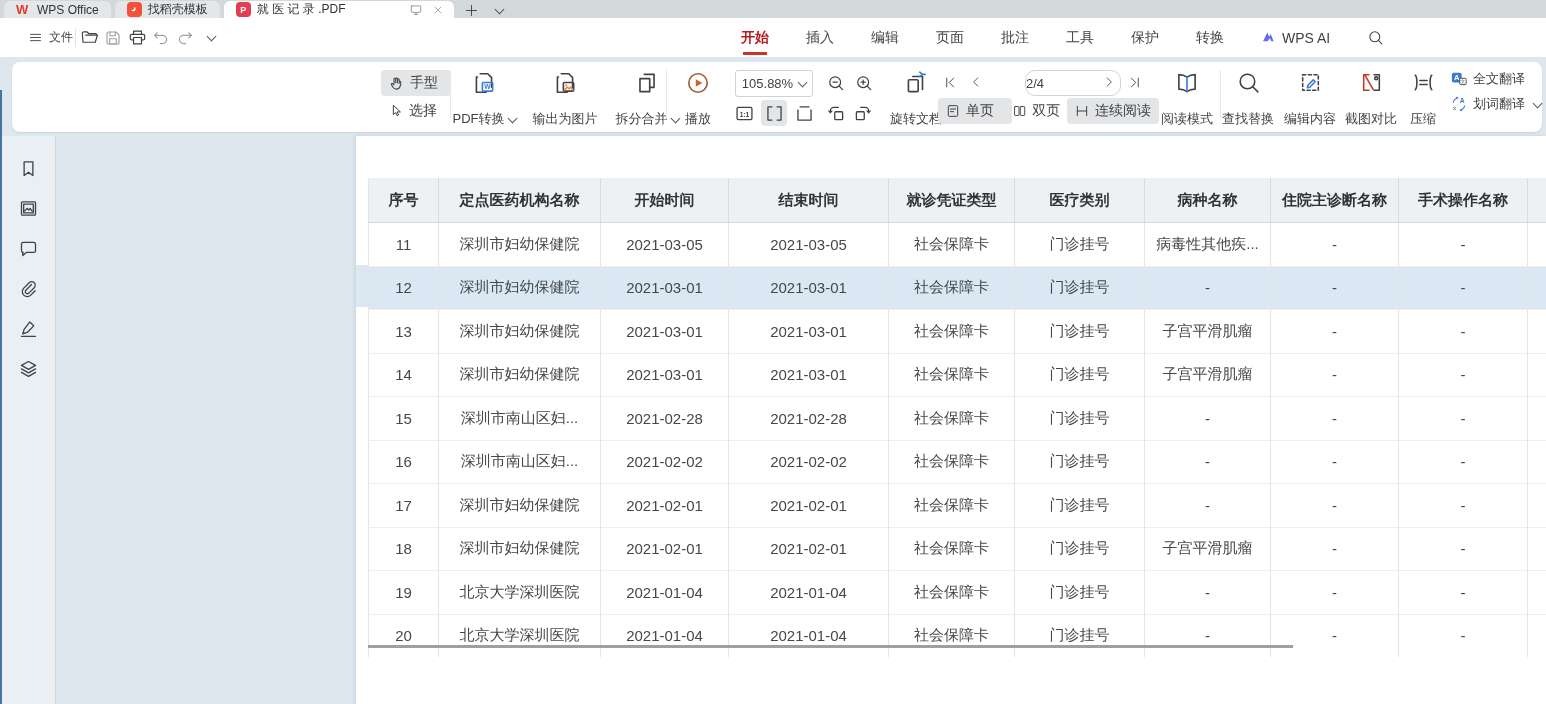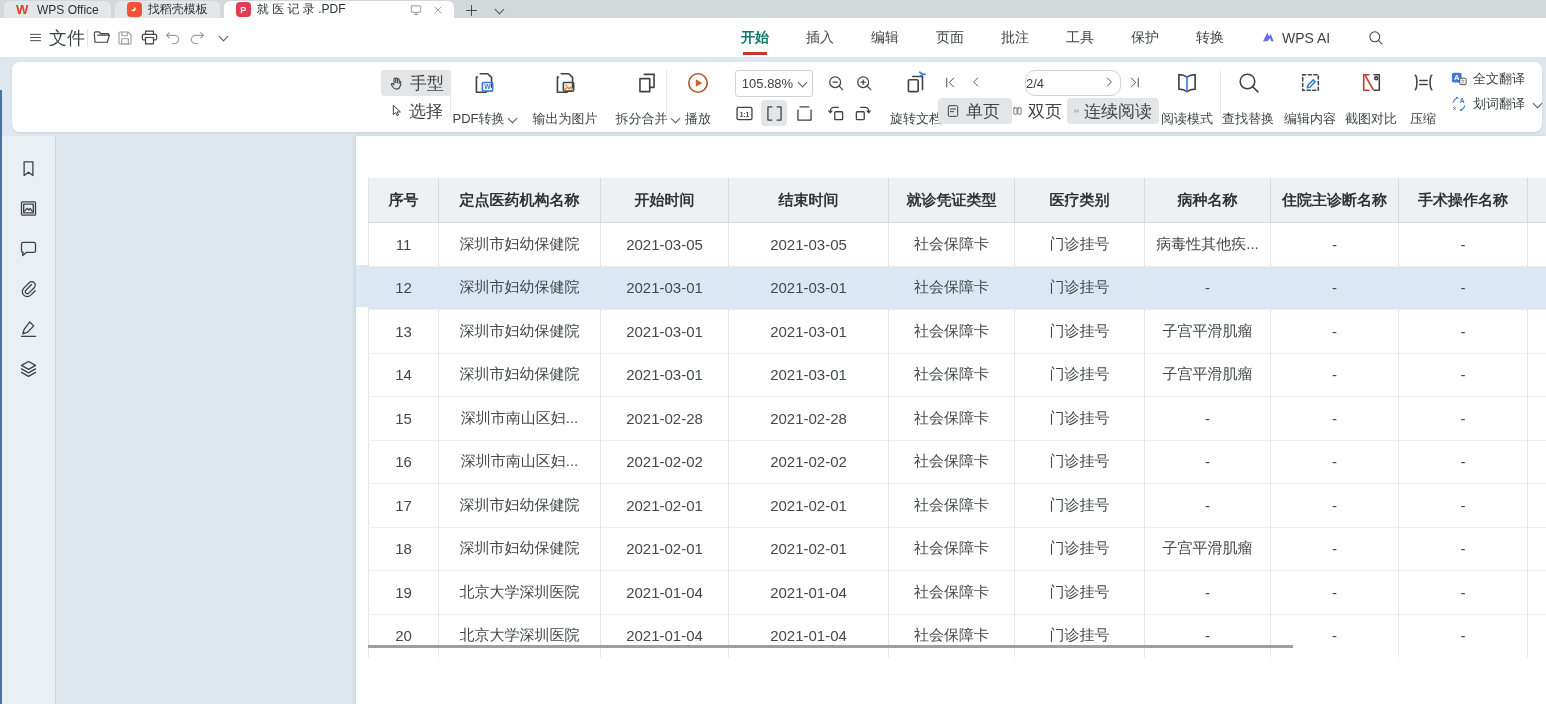--- a/index.html
+++ b/index.html
@@ -14,36 +14,36 @@
        background:#e4e7e9;margin-left:4px;font-size:12px;color:#2e3236;white-space:nowrap;}
   .tab.active{background:#ffffff;padding-right:8px;}
   .tab .tico{width:15px;height:15px;flex:0 0 auto;}
   .wpsw{color:#e03e2d;font-weight:bold;font-size:13px;line-height:15px;}
   .badge{width:15px;height:15px;border-radius:4px;display:flex;align-items:center;justify-content:center;
          color:#fff;font-weight:bold;font-size:9px;}
   .tab-extra{display:flex;align-items:center;gap:10px;margin-left:10px;}
   .tabbtn{width:16px;height:16px;display:flex;align-items:center;justify-content:center;}
   
   .menubar{position:absolute;left:0;top:18px;width:100%;height:39px;background:#ffffff;}
-  .menu-left{position:absolute;left:28px;top:0;height:100%;display:flex;align-items:center;gap:2px;font-size:18px;}
+  .menu-left{position:absolute;left:28px;top:0;height:100%;display:flex;align-items:center;gap:2px;font-size:12px;}
   .file-btn{display:flex;align-items:center;gap:6px;}
   .mdiv{width:1px;height:18px;background:#e2e2e2;}
   .qbtn{width:22px;height:22px;display:flex;align-items:center;justify-content:center;}
   .menu-items{position:absolute;left:735px;top:0;height:100%;display:flex;align-items:center;gap:25px;font-size:14px;}
   .mitem{padding:0 6px;height:100%;display:flex;align-items:center;position:relative;white-space:nowrap;}
-  .mitem.active{color:#0f766e;font-weight:bold;}
+  .mitem.active{color:#b91c1c;font-weight:bold;}
   .mitem.active::after{content:"";position:absolute;left:8px;right:8px;bottom:2px;height:3px;background:#c9342c;}
   .ai-item{display:flex;align-items:center;gap:5px;}
   
   .toolzone{position:absolute;left:0;top:57px;width:100%;height:79px;background:#dde7ed;}
   .toolcard{position:absolute;left:12px;top:5px;width:1530px;height:70px;background:#ffffff;border-radius:8px;
             box-shadow:0 1px 2px rgba(60,80,95,.12);}
   .tdiv{position:absolute;top:8px;width:1px;height:48px;background:#e8e8e8;}
   .pill{background:#e3e5e7;border-radius:4px;}
-  .hbtn{position:absolute;height:26px;display:flex;align-items:center;gap:5px;padding:0 7px;font-size:17px;white-space:nowrap;}
+  .hbtn{position:absolute;height:26px;display:flex;align-items:center;gap:5px;padding:0 7px;font-size:14px;white-space:nowrap;}
   .tcol{position:absolute;top:6px;height:58px;display:flex;flex-direction:column;align-items:center;
         justify-content:space-between;padding:2px 0;font-size:13px;white-space:nowrap;}
   .tcol .lab{display:flex;align-items:center;}
   .sq{position:absolute;top:38px;width:26px;height:26px;display:flex;align-items:center;justify-content:center;border-radius:4px;}
   .zoombox{position:absolute;left:723px;top:8px;width:76px;height:25px;border:1px solid #cfd3d6;border-radius:3px;
            display:flex;align-items:center;justify-content:center;font-size:13px;gap:2px;}
   .pagebox{position:absolute;left:979px;top:8px;width:94px;height:24px;border:1px solid #cfd3d6;border-radius:10px;
            display:flex;align-items:center;justify-content:flex-start;font-size:13px;margin-left:34px;}
   .navbtn{position:absolute;top:10px;width:18px;height:20px;display:flex;align-items:center;justify-content:center;}
   .trans{position:absolute;left:1438px;top:8px;display:flex;flex-direction:column;gap:7px;font-size:13px;}

